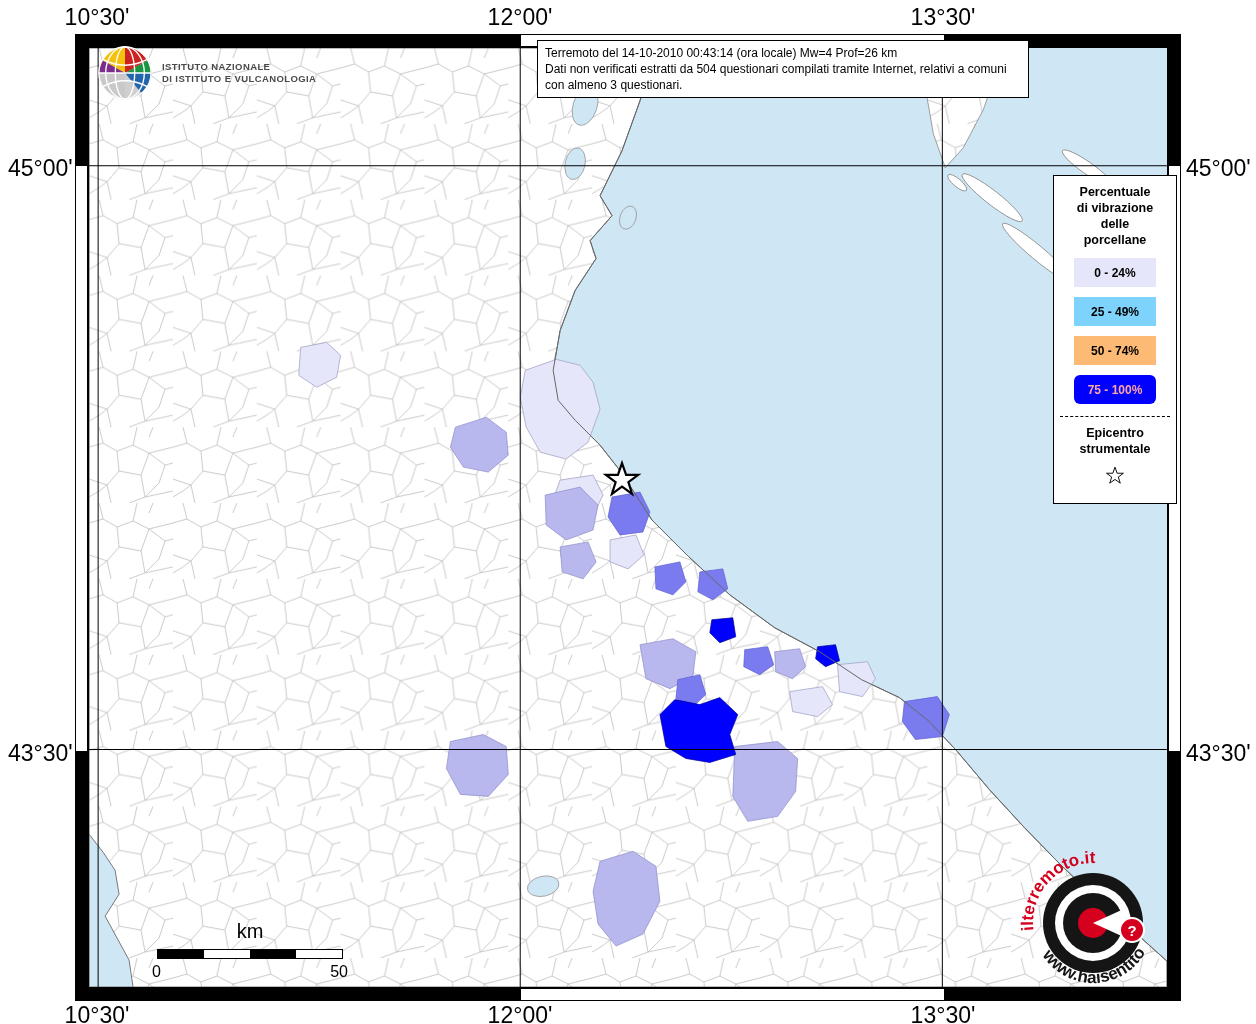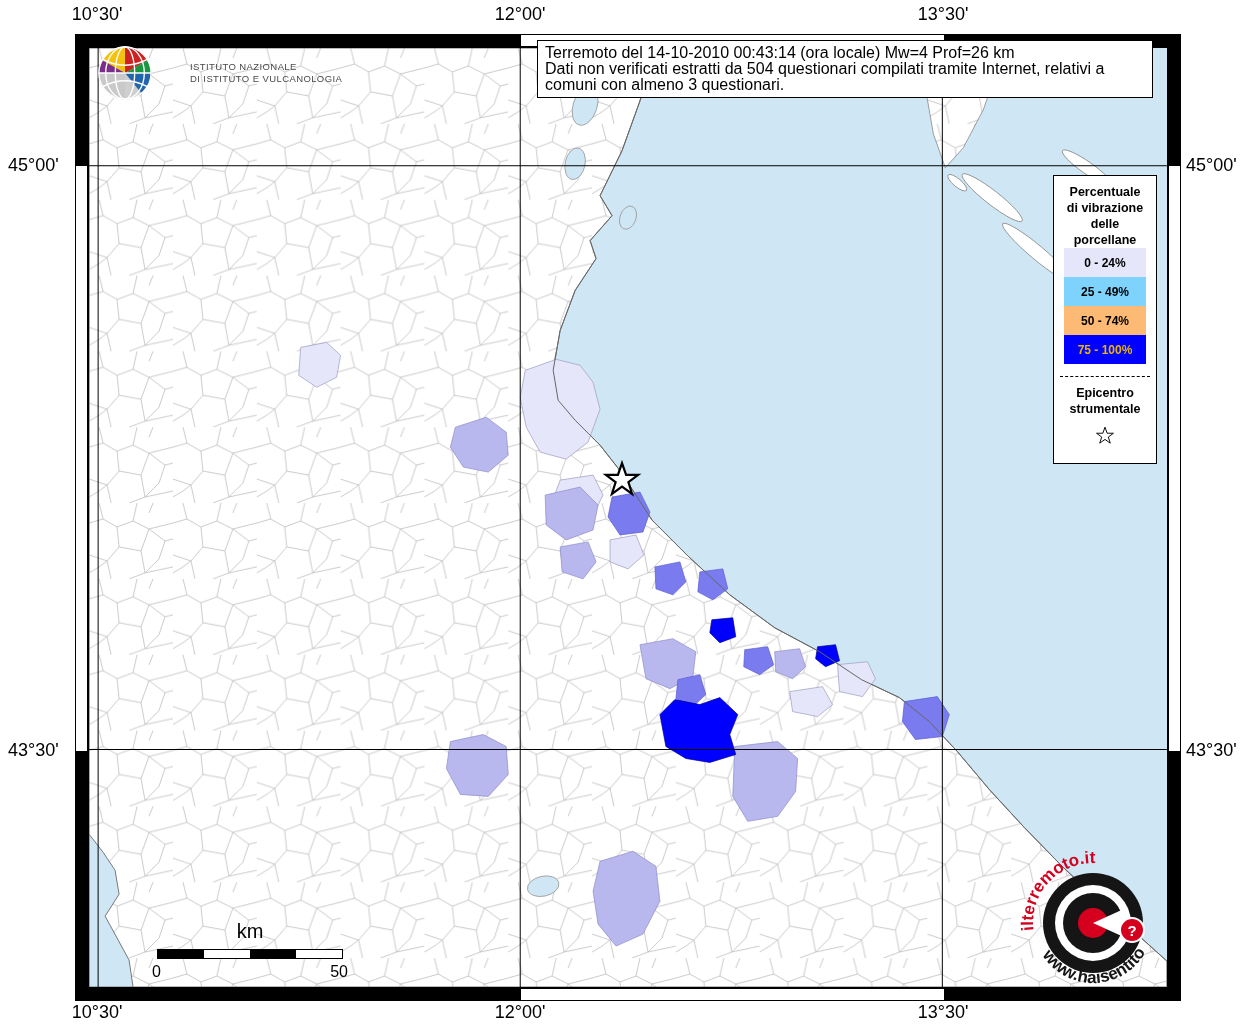--- a/index.html
+++ b/index.html
@@ -1,50 +1,50 @@
 <!DOCTYPE html>
 <html><head>
 <meta charset="utf-8">
 <style>
   html,body{margin:0;padding:0;background:#fff;}
   .page{position:relative;width:1256px;height:1024px;background:#fff;overflow:hidden;
         font-family:"Liberation Sans",sans-serif;color:#000;}
   
-  .coord{position:absolute;font-size:18px;white-space:nowrap;}
+  .coord{position:absolute;font-size:23px;white-space:nowrap;}
   .coord.cx{transform:translateX(-50%);}
   
   .frame{position:absolute;left:75px;top:34px;width:1106px;height:967px;}
   .strip{position:absolute;box-sizing:border-box;border:1px solid #000;}
   .strip.top{left:0;top:0;width:1106px;height:13px;
     background:linear-gradient(90deg,#000 0 445px,#fff 445px 868px,#000 868px 1106px);}
   .strip.bottom{left:0;top:954px;width:1106px;height:13px;
     background:linear-gradient(90deg,#000 0 445px,#fff 445px 868px,#000 868px 1106px);}
   .strip.left{left:0;top:0;width:13px;height:967px;
     background:linear-gradient(180deg,#000 0 131px,#fff 131px 716px,#000 716px 967px);}
   .strip.right{left:1093px;top:0;width:13px;height:967px;
     background:linear-gradient(180deg,#000 0 131px,#fff 131px 716px,#000 716px 967px);}
   .map-interior{position:absolute;left:88px;top:47px;width:1080px;height:941px;
     box-sizing:border-box;border:1px solid #000;background:#cfe7f4;}
   .map-interior svg{display:block;}
   
-  .infobox{position:absolute;left:537px;top:40px;width:616px;box-sizing:border-box;
-    background:#fff;border:1px solid #000;padding:4px 7px;font-size:16px;line-height:16px;}
+  .infobox{position:absolute;left:537px;top:40px;width:492px;box-sizing:border-box;
+    background:#fff;border:1px solid #000;padding:4px 7px;font-size:12px;line-height:16px;}
   
   .ingv{position:absolute;left:96px;top:44px;display:flex;align-items:center;gap:8px;}
-  .ingv-text{font-size:9.5px;font-weight:normal;color:#4a4a4a;letter-spacing:.4px;line-height:12px;margin-left:28px;}
-  
-  .legend{position:absolute;left:1053px;top:175px;width:104px;box-sizing:border-box;
+  .ingv-text{font-size:9.5px;font-weight:bold;color:#4a4a4a;letter-spacing:.4px;line-height:12px;}
+  
+  .legend{position:absolute;left:1053px;top:175px;width:124px;box-sizing:border-box;
     background:#fff;border:1px solid #000;padding:8px 4px 10px 4px;text-align:center;}
   .legend .t{font-size:12.5px;font-weight:bold;line-height:16px;}
-  .swatch{width:82px;height:29px;margin:0 auto 0 auto;display:flex;align-items:center;
+  .swatch{width:82px;height:29px;margin:10px auto 0 auto;display:flex;align-items:center;
     justify-content:center;font-size:12px;font-weight:bold;}
   .sw0{background:#e6e6fa;}
   .sw1{background:#7dd3fc;}
   .sw2{background:#fdba74;}
-  .sw3{background:#0000ff;color:#eab308;}
+  .sw3{background:#0000ff;color:#fca5a5;border-radius:6px;}
   .legend .sep{border-top:1px dashed #000;margin:12px 2px 8px 2px;}
   
   .scalebar{position:absolute;left:150px;top:920px;width:200px;}
   .scalebar .unit{text-align:center;font-size:20px;margin-bottom:6px;}
   .scalebar .bar{width:184px;height:8px;margin:0 auto;border:1px solid #000;
     background:linear-gradient(90deg,#000 0 46px,#fff 46px 92px,#000 92px 138px,#fff 138px 184px);}
   .scalebar .nums{position:relative;height:20px;font-size:16px;margin-top:4px;}
   .scalebar .n0{position:absolute;left:2px;}
   .scalebar .n1{position:absolute;right:2px;}
   

